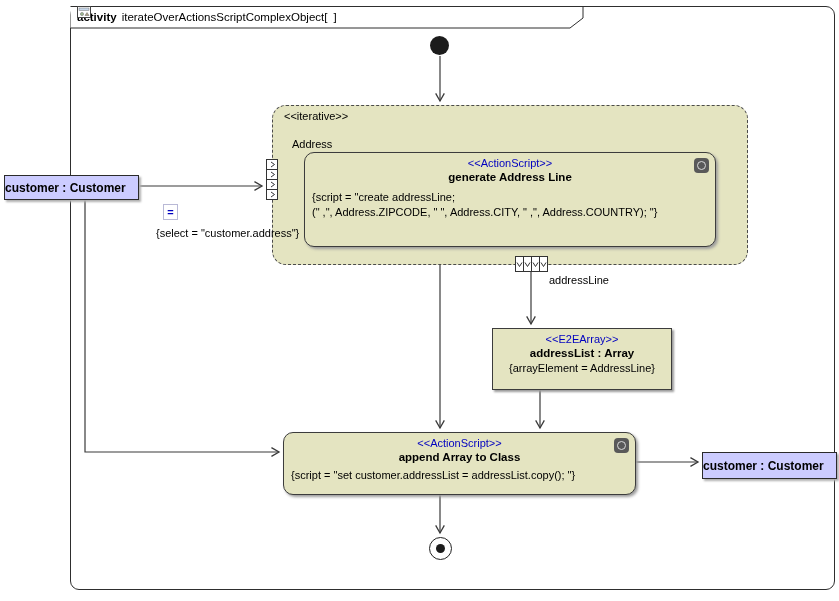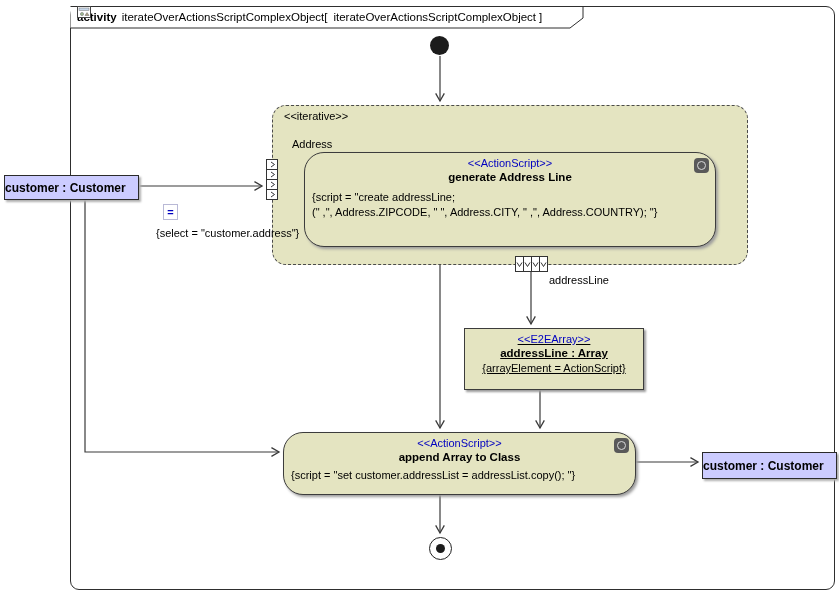--- a/index.html
+++ b/index.html
@@ -19,21 +19,21 @@
 
   .initial{position:absolute;left:430px;top:36px;width:19px;height:19px;border-radius:50%;
            background:#1c1c1c;}
   .final{position:absolute;left:429px;top:537px;width:21px;height:21px;border-radius:50%;
          border:1.5px solid #222;background:#fff;display:flex;align-items:center;justify-content:center;}
   .final .dot{width:9px;height:9px;border-radius:50%;background:#1c1c1c;}
 
   .region{position:absolute;left:272px;top:105px;width:474px;height:158px;background:#e4e4c1;
           border:1.5px dashed #4b4b4b;border-radius:14px;}
 
-  .action-node{position:absolute;background:#e4e4c1;border:1px solid #3c3c3c;border-radius:20px;
+  .action-node{position:absolute;background:#e4e4c1;border:1px solid #3c3c3c;border-radius:10px;
                box-shadow:2px 2px 3px #9c9c9c;}
   .array-node{position:absolute;background:#e4e4c1;border:1px solid #3c3c3c;
               box-shadow:2px 2px 2px #9c9c9c;text-align:center;padding-top:3px;}
   .obj-node{position:absolute;background:#ccccff;border:1px solid #2b2b2b;
             box-shadow:2px 2px 2px #b0b0b0;display:flex;align-items:center;
             font-weight:bold;font-size:12px;color:#000;}
 
   .stype{color:#0000c0;font-size:11px;text-align:center;margin-top:4px;}
   .nname{font-weight:bold;font-size:11.5px;text-align:center;margin-top:2px;}
   .script{font-size:11px;margin:7px 7px 0;line-height:15px;text-align:left;}
@@ -87,21 +87,20 @@
       <span class="kw">activity</span>
       <span>iterateOverActionsScriptComplexObject[</span>
       <span>
         <svg width="14" height="12" viewBox="0 0 14 12">
           <rect x="0.5" y="0.5" width="13" height="11" fill="#fff" stroke="#444"></rect>
           <rect x="2" y="2" width="10" height="2.5" fill="#c7d7ea" stroke="#777" stroke-width="0.5"></rect>
           <circle cx="5" cy="8" r="1.6" fill="#9db88f" stroke="#666" stroke-width="0.5"></circle>
           <path d="M8,9.5 L10,6.5 L12,9.5 Z" fill="#b0a080" stroke="#666" stroke-width="0.5"></path>
         </svg>
       </span>
-      <span>iterateOverActionsScriptComplexObject</span>
       <span>]</span>
     </div>
   </div>
 
   <div class="initial"></div>
 
   <div class="region">
     <div class="label" style="left:11px;top:4px;">&lt;&lt;iterative&gt;&gt;</div>
     <div class="label" style="left:19px;top:32px;text-align:center;">Address</div>
 
@@ -166,24 +165,24 @@
 
   <div class="label" style="left:549px;top:274px;">addressLine</div>
 
   <div class="obj-node" style="left:4px;top:175px;width:133px;height:23px;">
     <span>customer : Customer</span>
   </div>
 
   <div class="eq-icon">=</div>
   <div class="label" style="left:156px;top:227px;">{select = "customer.address"}</div>
 
-  <div class="array-node" style="left:464px;top:328px;width:178px;height:57px;text-decoration:underline;">
+  <div class="array-node" style="left:492px;top:328px;width:178px;height:57px;">
     <div class="stype" style="margin-top:1px;">&lt;&lt;E2EArray&gt;&gt;</div>
-    <div class="nname">addressLine : Array</div>
-    <div class="label" style="position:static;margin-top:3px;">{arrayElement = ActionScript}</div>
+    <div class="nname">addressList : Array</div>
+    <div class="label" style="position:static;margin-top:3px;">{arrayElement = AddressLine}</div>
   </div>
 
   <div class="action-node" style="left:283px;top:432px;width:351px;height:61px;">
     <div class="beh-icon">
         <div class="ring"></div>
       </div>
     <div class="stype">&lt;&lt;ActionScript&gt;&gt;</div>
     <div class="nname">append Array to Class</div>
     <div class="script" style="margin-top:5px;">{script = "set customer.addressList = addressList.copy(); "}</div>
   </div>

